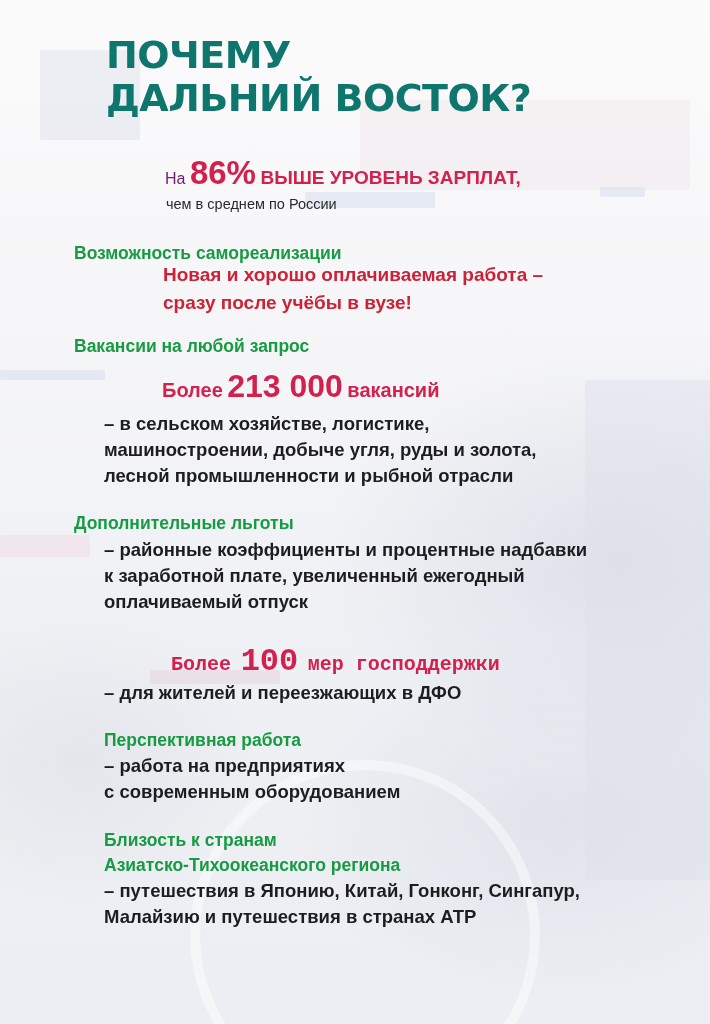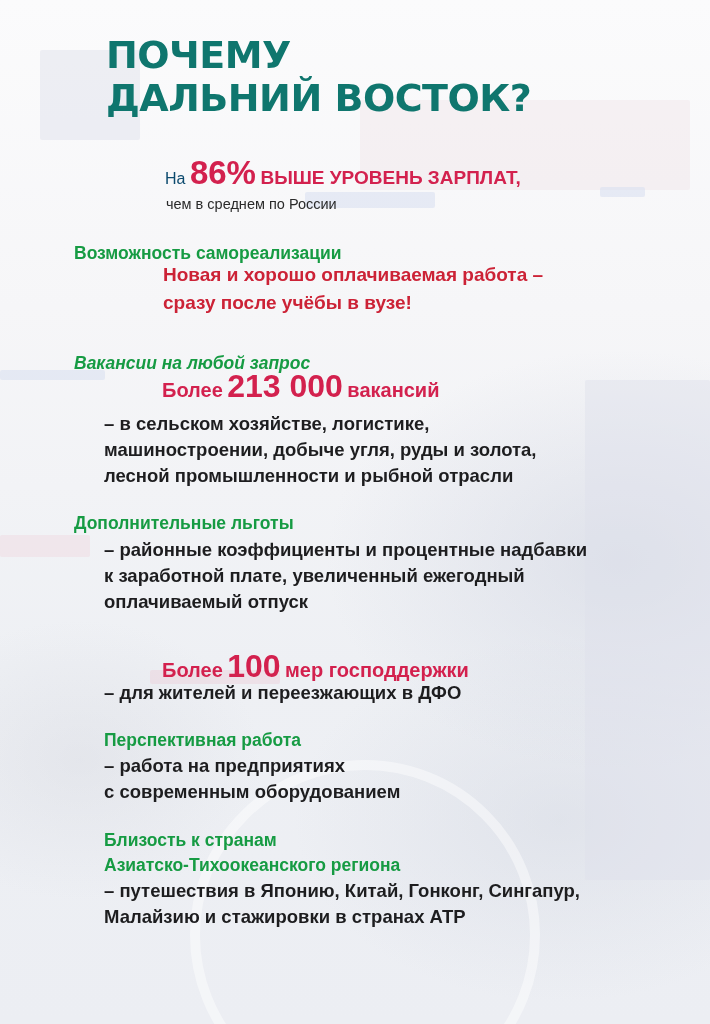--- a/index.html
+++ b/index.html
@@ -30,21 +30,21 @@
     color: #0f766e; font-family: "DejaVu Sans", sans-serif;
     font-weight: bold; font-size: 38px; line-height: 43px; letter-spacing: -0.5px;
   }
 
   .abs { position: absolute; white-space: nowrap; }
   .green { color: #169b43; font-weight: bold; font-size: 17.5px; }
   .body { color: #1d1d1f; font-weight: bold; font-size: 18.5px; line-height: 26px; }
   .red { color: #d3214e; font-weight: bold; }
   .red2 { color: #cc2236; font-weight: bold; }
 
-  .na { font-size: 16px; color: #0c4a6e; font-weight: normal; }
+  .na { font-size: 16px; color: #701a75; font-weight: normal; }
   .big { font-size: 35px; }
   .mid { font-size: 20px; }
   .small { font-size: 14.5px; color: #2a2a2a; font-weight: normal; }
 </style>
 </head>
 <body>
 
 <div class="bg">
   <div class="wash"></div>
   <div class="blk" style="left:40px;top:50px;width:100px;height:90px;background:rgba(225,228,236,0.55);"></div>
@@ -69,44 +69,44 @@
     <span class="na">На</span>
     <span class="red big" style="font-size:33px;">86%</span>
     <span class="red" style="font-size:19px;">ВЫШЕ УРОВЕНЬ ЗАРПЛАТ,</span>
   </div>
   <div class="abs small" style="left:166px;top:196px;">чем в среднем по России</div>
 
   <div class="abs green" style="left:74px;top:243px;">Возможность самореализации</div>
   <div class="abs red2" style="left:163px;top:264px;font-size:19px;">Новая и хорошо оплачиваемая работа –</div>
   <div class="abs red2" style="left:163px;top:292px;font-size:19px;">сразу после учёбы в вузе!</div>
 
-  <div class="abs green" style="left:74px;top:353px;font-style:italic;">Вакансии на любой запрос</div>
+  <div class="abs green" style="left:74px;top:336px;">Вакансии на любой запрос</div>
   <div class="abs" style="left:162px;top:370px;line-height:32px;">
     <span class="red mid">Более</span>
     <span class="red big" style="font-size:32px;">213 000</span>
     <span class="red mid">вакансий</span>
   </div>
   <div class="abs body" style="left:104px;top:411px;">–  в сельском хозяйстве, логистике,</div>
   <div class="abs body" style="left:104px;top:437px;">машиностроении, добыче угля, руды и золота,</div>
   <div class="abs body" style="left:104px;top:463px;">лесной промышленности и рыбной отрасли</div>
 
   <div class="abs green" style="left:74px;top:513px;">Дополнительные льготы</div>
   <div class="abs body" style="left:104px;top:563px;">к заработной плате, увеличенный ежегодный</div>
   <div class="abs body" style="left:104px;top:537px;">–  районные коэффициенты и процентные надбавки</div>
   <div class="abs body" style="left:104px;top:589px;">оплачиваемый отпуск</div>
 
-  <div class="abs" style="left:162px;top:644px;line-height:44px;">
+  <div class="abs" style="left:171px;top:644px;line-height:36px;font-family:Liberation Mono, monospace;">
     <span class="red mid">Более</span>
     <span class="red big" style="font-size:32px;">100</span>
     <span class="red mid">мер господдержки</span>
   </div>
   <div class="abs body" style="left:104px;top:680px;">–  для жителей и переезжающих в ДФО</div>
 
   <div class="abs body" style="left:104px;top:753px;">–  работа на предприятиях</div>
   <div class="abs green" style="left:104px;top:730px;">Перспективная работа</div>
   <div class="abs body" style="left:104px;top:779px;">с современным оборудованием</div>
 
   <div class="abs green" style="left:104px;top:830px;">Близость к странам</div>
   <div class="abs green" style="left:104px;top:855px;">Азиатско-Тихоокеанского региона</div>
   <div class="abs body" style="left:104px;top:878px;">–  путешествия в Японию, Китай, Гонконг, Сингапур,</div>
-  <div class="abs body" style="left:104px;top:904px;">Малайзию и стажировки в странах АТР</div>
+  <div class="abs body" style="left:104px;top:904px;">Малайзию и путешествия в странах АТР</div>
 
 </div>
 
 </body></html>

